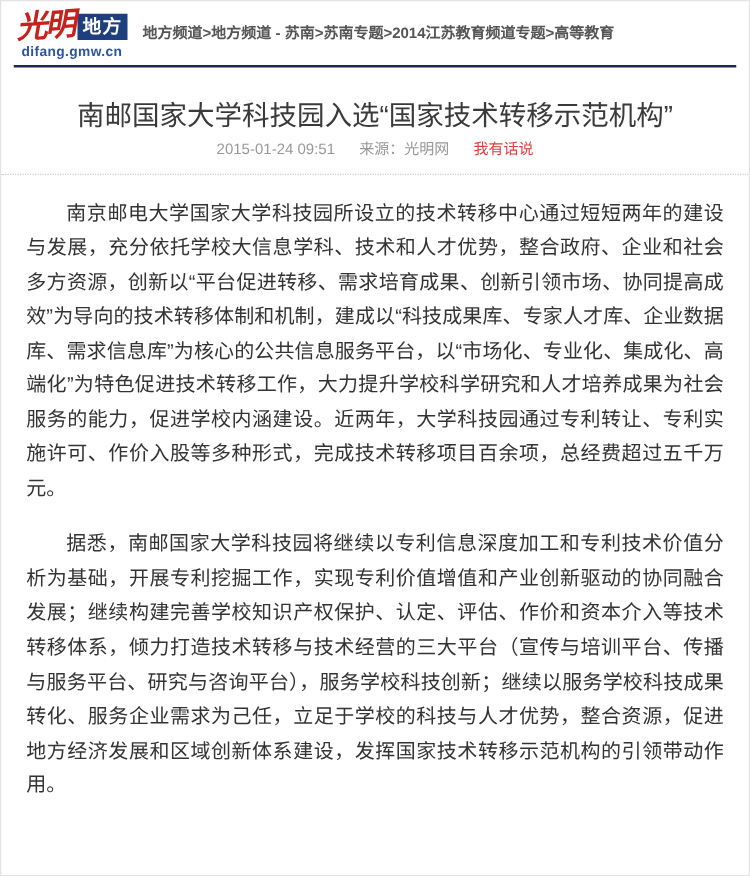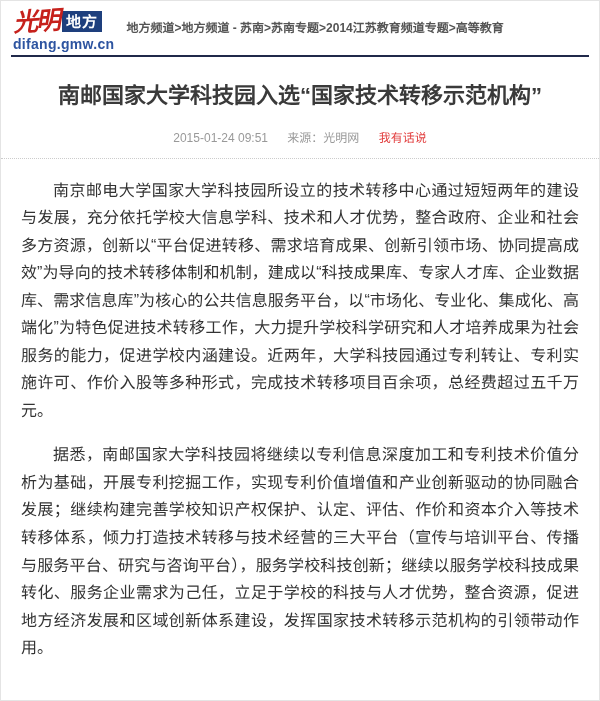--- a/index.html
+++ b/index.html
@@ -15,31 +15,31 @@
   .logo-script{
     color:#c6211c;font-style:italic;font-weight:bold;font-size:25px;
     font-family:"Liberation Serif","DejaVu Serif",serif;
     transform:rotate(-4deg);display:inline-block;letter-spacing:-2px;
   }
   .logo-box{
     background:#1e3f7d;color:#fff;font-weight:bold;font-size:15px;
     padding:3px 4px;display:inline-block;letter-spacing:1px;
   }
   .logo-domain{
-    color:#2d54a0;font-size:14px;font-weight:bold;margin-top:3px;text-align:center;
+    color:#2d54a0;font-size:11px;font-weight:bold;margin-top:3px;text-align:center;
     letter-spacing:.3px;
   }
   .breadcrumb{font-size:12px;color:#555;margin-left:12px;margin-top:-8px;cursor:pointer;font-weight:bold;}
   .header-rule{height:2px;background:#20294a;margin:0 10px;}
   
   .article-title{
-    text-align:center;font-size:22px;color:#3a3a3a;font-weight:700;
+    text-align:center;font-size:22px;color:#3a3a3a;font-weight:400;
     margin:24px 30px 0 30px;line-height:1.4;
   }
-  .meta{text-align:center;font-size:12px;color:#999;margin-top:16px;}
+  .meta{text-align:center;font-size:12px;color:#999;margin-top:0;}
   .meta span{margin:0 8px;}
   .comment-link{color:#e24040;text-decoration:none;margin:0 8px;cursor:pointer;}
   .dotted-rule{border:none;border-top:1px dotted #ccc;margin:13px 0 0 0;}
   
   .article-body{padding:18px 20px 0 20px;}
   .article-body p{
     font-size:16px;color:#333;line-height:1.72;text-align:justify;
     text-indent:2em;margin:0 0 17px 0;
   }
   .article-body p strong{font-weight:bold;color:#333;}

